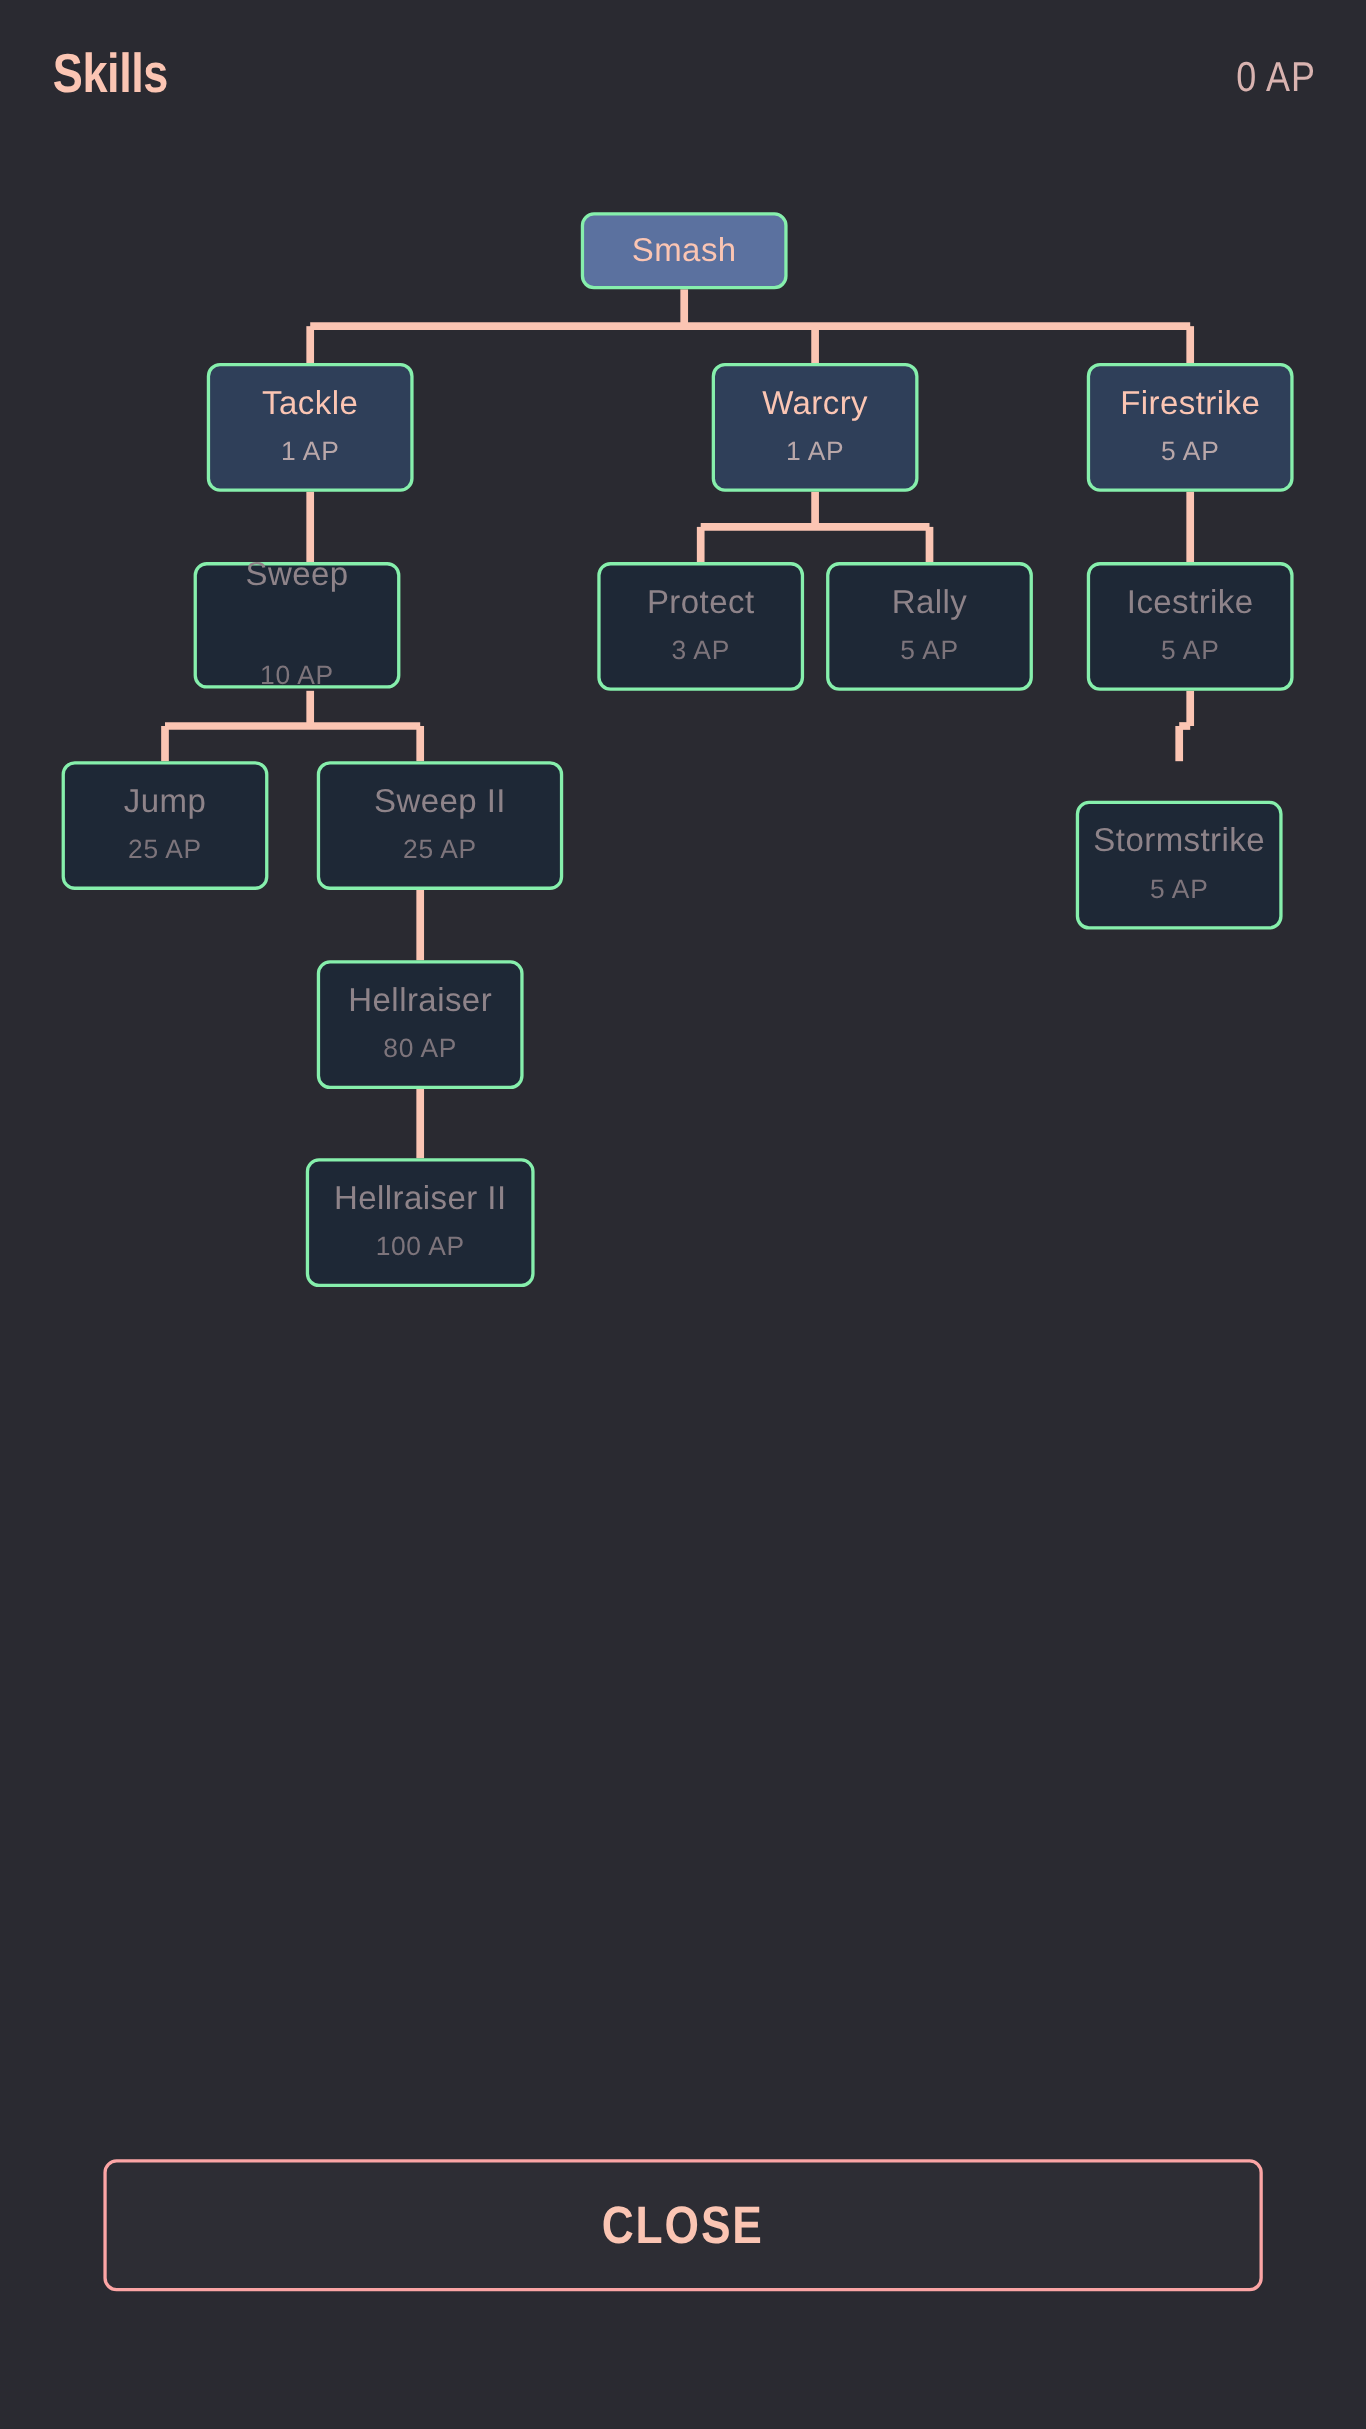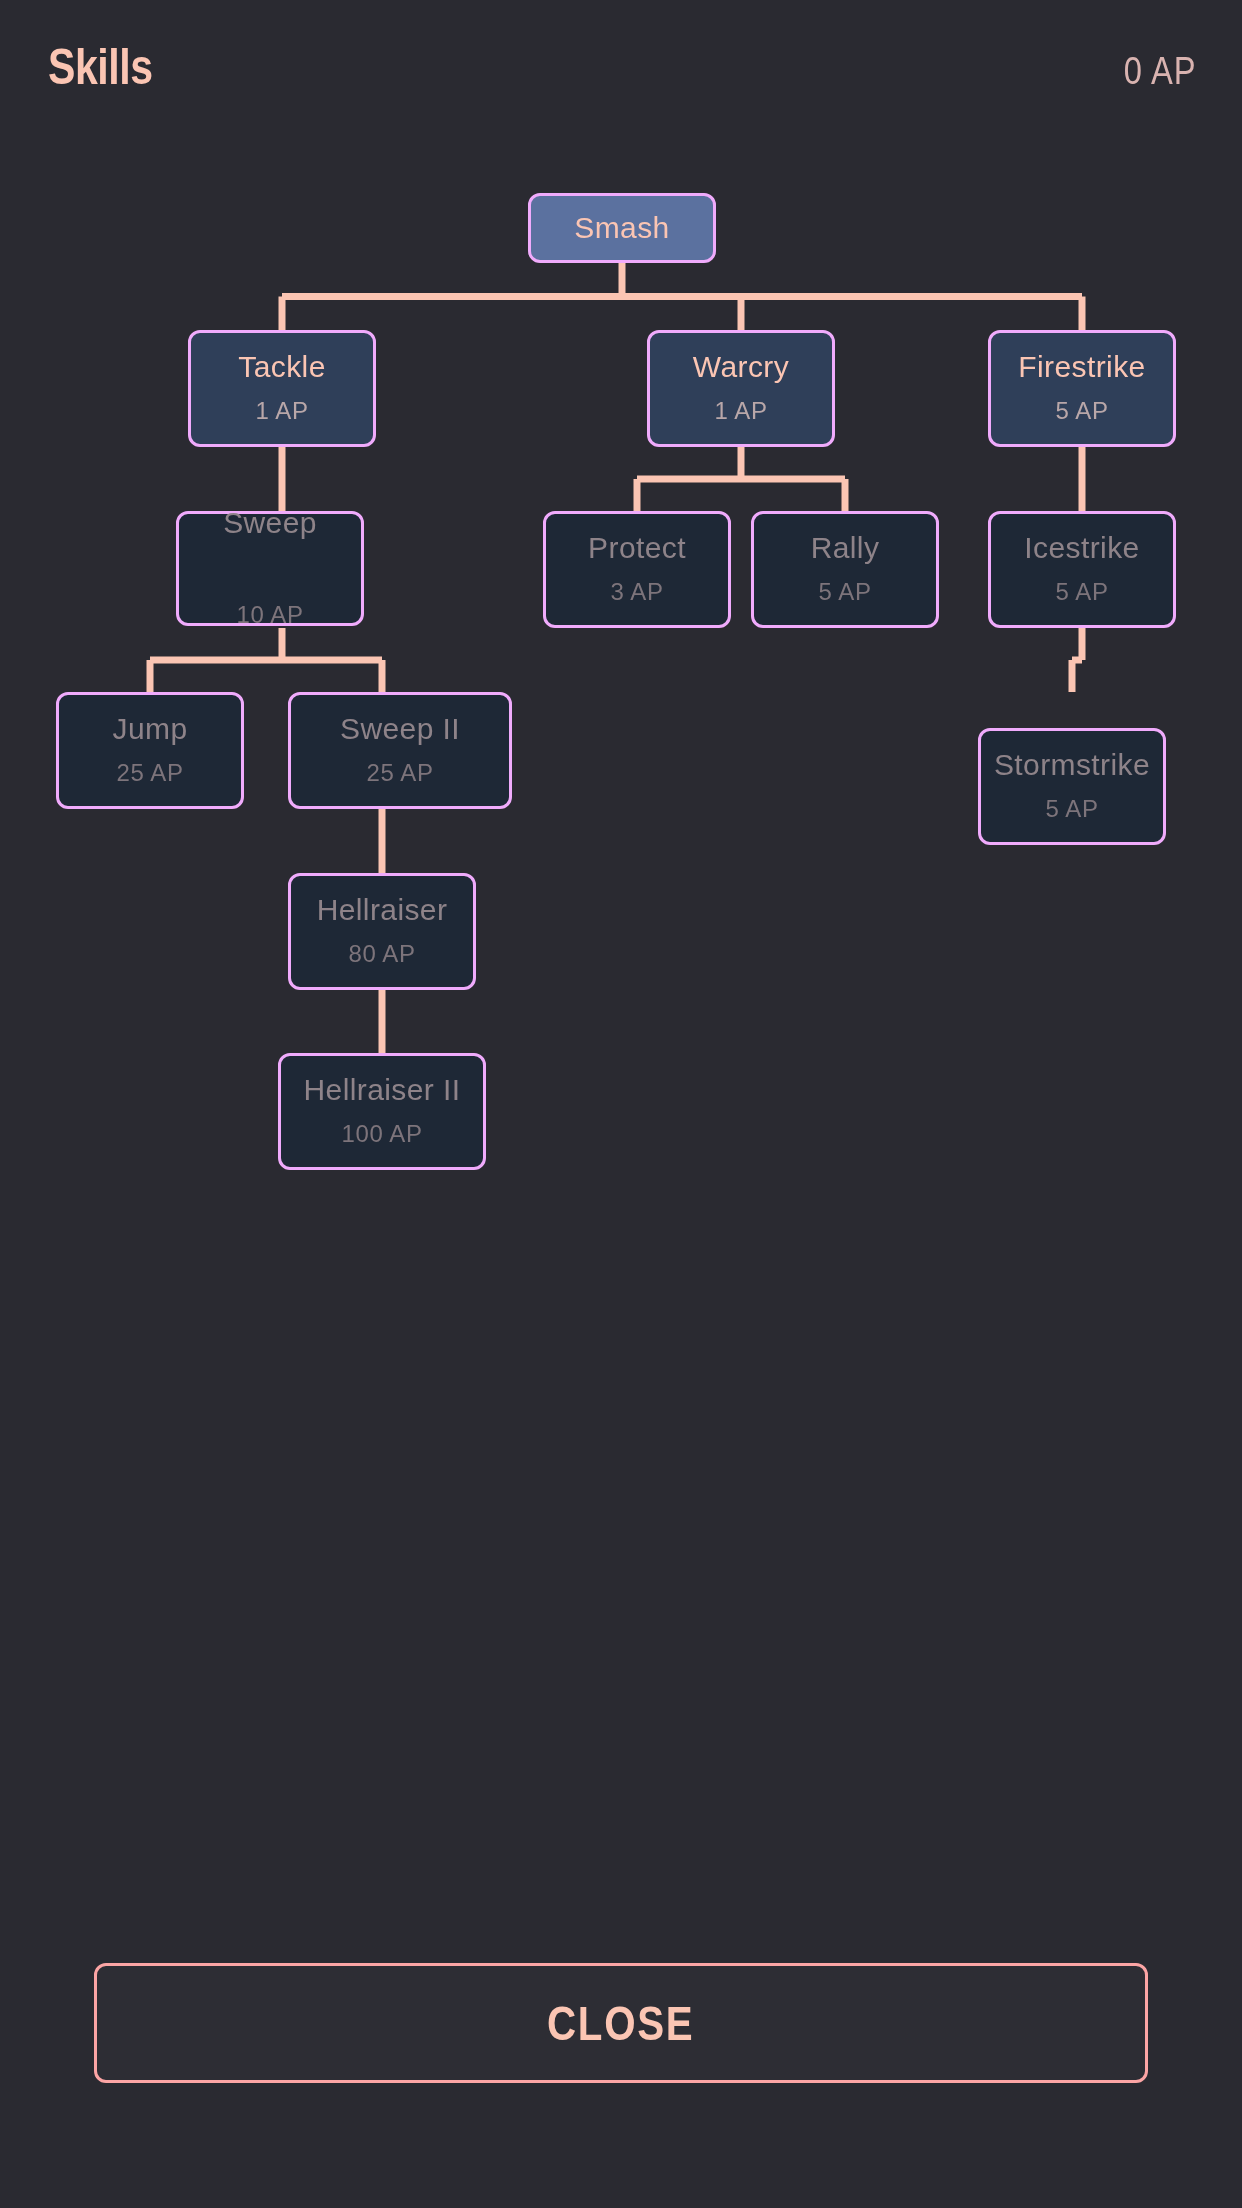--- a/index.html
+++ b/index.html
@@ -62,21 +62,21 @@
     top: 0;
     width: 1242px;
     height: 1900px;
     pointer-events: none;
   }
 
   
   .node {
     position: absolute;
     box-sizing: border-box;
-    border: 3px solid #f0abfc;
+    border: 3px solid #86efac;
     border-radius: 12px;
     display: flex;
     flex-direction: column;
     align-items: center;
     justify-content: center;
     z-index: 5;
   }
   .node .nm {
     font-size: 30px;
     line-height: 1;

